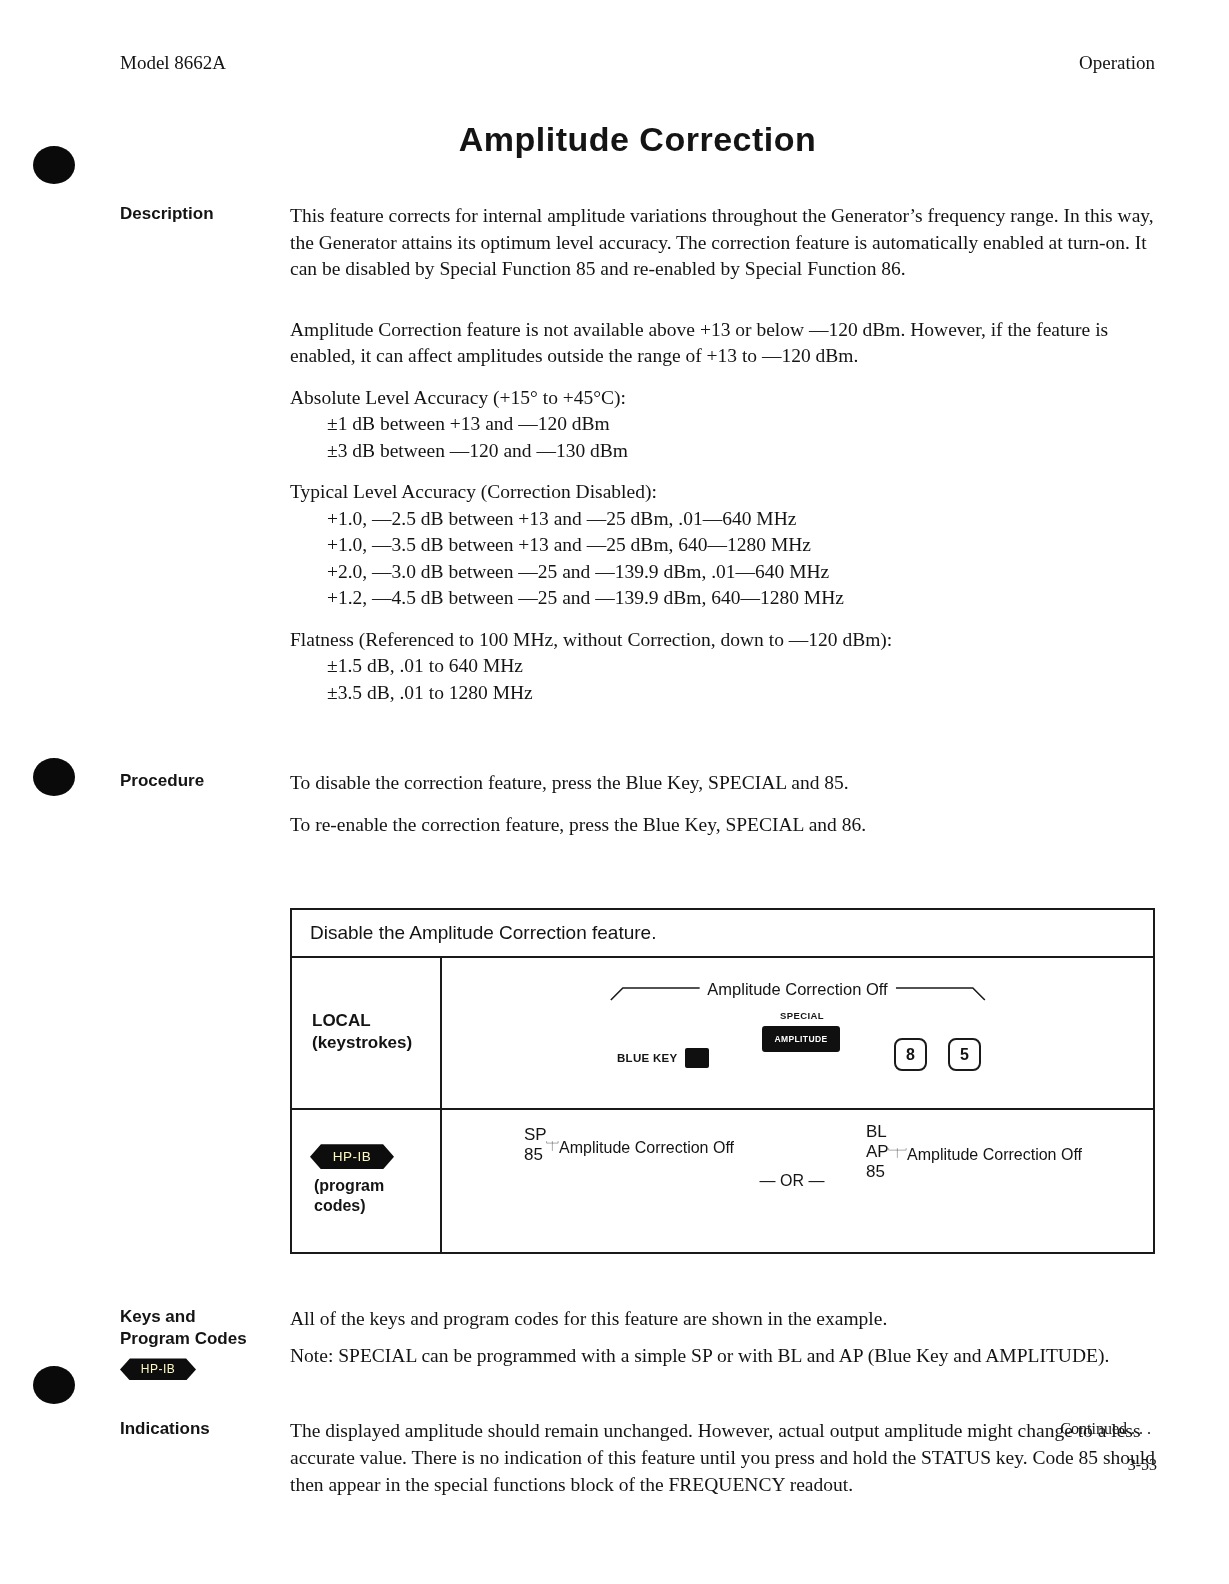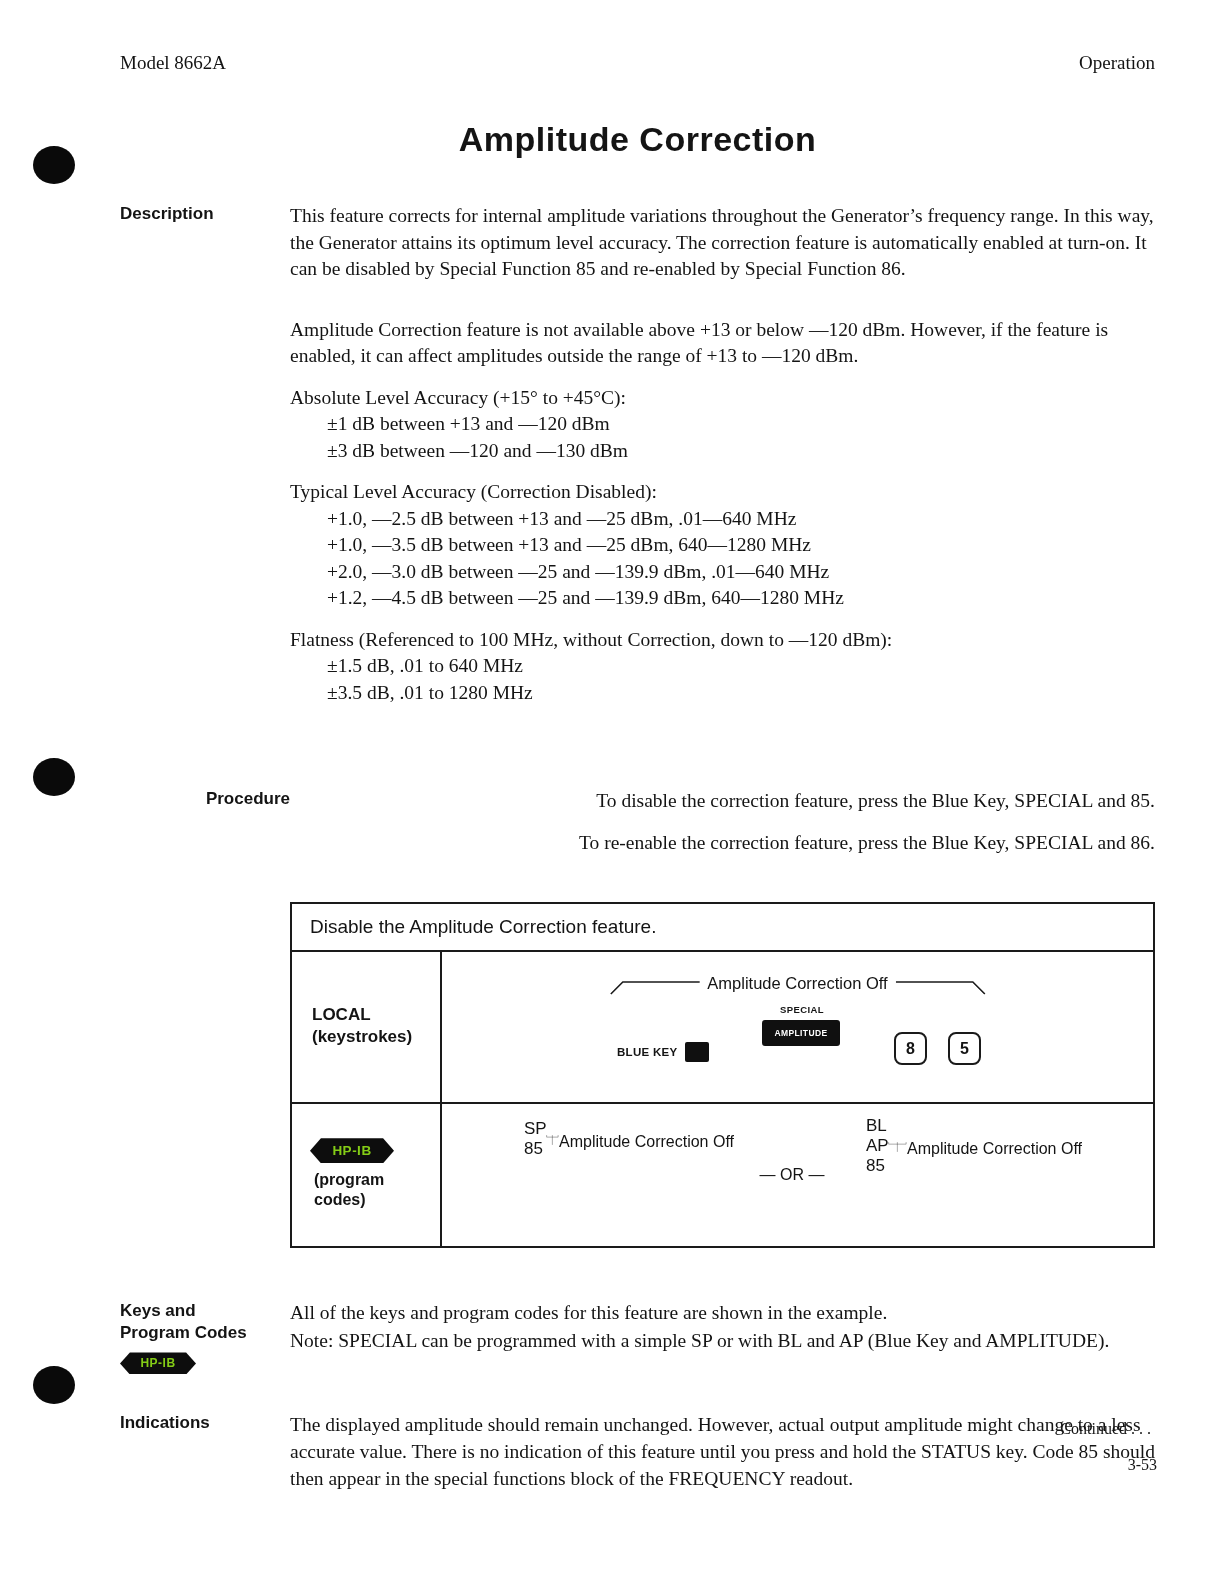--- a/index.html
+++ b/index.html
@@ -26,26 +26,26 @@
     font-family:"Liberation Sans",sans-serif;font-weight:bold;font-size:17px;
     line-height:1.3;
   }
   .content-col{flex:1;font-size:19.5px;line-height:1.36;}
 
   .desc-section{margin-top:44px;}
   .para2{margin-top:34px;}
   .spec-heading{margin-top:15px;}
   .spec-item{padding-left:37px;}
 
-  .proc-section{margin-top:82px;text-align:right;}
+  .proc-section{margin-top:64px;}
   .proc-line2{margin-top:15px;}
 
   
   .example-box{
-    margin-left:170px;margin-top:46px;width:861px;
+    margin-left:170px;margin-top:70px;width:861px;
     border:2px solid #1a1a1a;
     font-family:"Liberation Sans",sans-serif;
   }
   .box-header{
     height:46px;display:flex;align-items:center;padding-left:18px;
     border-bottom:2px solid #1a1a1a;font-size:19px;
   }
   .box-row{display:flex;}
   .row-local{height:150px;border-bottom:2px solid #1a1a1a;}
   .row-hpib{height:142px;}
@@ -72,39 +72,39 @@
   .keycap{
     position:absolute;top:80px;width:29px;height:29px;
     border:2.5px solid #1a1a1a;border-radius:8px;
     display:flex;align-items:center;justify-content:center;
     font-weight:bold;font-size:16px;
   }
   .key-8{left:452px;}
   .key-5{left:506px;}
 
   .hpib-badge{
-    width:84px;height:25px;background:#0d0d0d;color:#84cc16;
+    width:84px;height:25px;background:#0d0d0d;color:#fef9c3;
     display:flex;align-items:center;justify-content:center;
-    font-weight:bold;font-size:13.5px;letter-spacing:.5px;
+    font-weight:normal;font-size:13.5px;letter-spacing:.5px;
     clip-path:polygon(0 50%,13% 0,87% 0,100% 50%,87% 100%,13% 100%);
   }
   .hpib-cell-badge{position:absolute;left:18px;top:34px;}
   .hpib-cell-label{position:absolute;left:22px;top:66px;font-weight:bold;font-size:16px;line-height:1.25;}
 
   .code-group{position:absolute;display:flex;align-items:center;}
   .sp-group{left:82px;top:12px;width:210px;}
   .bl-group{left:424px;top:12px;width:216px;}
   .code-text{font-size:17px;margin-bottom:2px;}
   .code-caption{font-size:16px;margin-top:3px;white-space:nowrap;}
   .or-text{position:absolute;left:300px;top:62px;width:100px;text-align:center;font-size:16px;}
 
   
   .keys-section{margin-top:52px;}
   .keys-label .hpib-badge{width:76px;height:22px;font-size:12px;margin-top:8px;}
-  .note-para{margin-top:1px;}
+  .note-para{margin-top:10px;}
   .ind-section{margin-top:38px;}
   .footer-continued{top:1420px;position:absolute;right:78px;white-space:nowrap;}
   .footer-page{top:1456px;position:absolute;right:72px;}
   svg{display:block;}
 </style>
 </head>
 <body>
 
 <div class="punch-hole hole-1"></div>
 <div class="punch-hole hole-2"></div>

